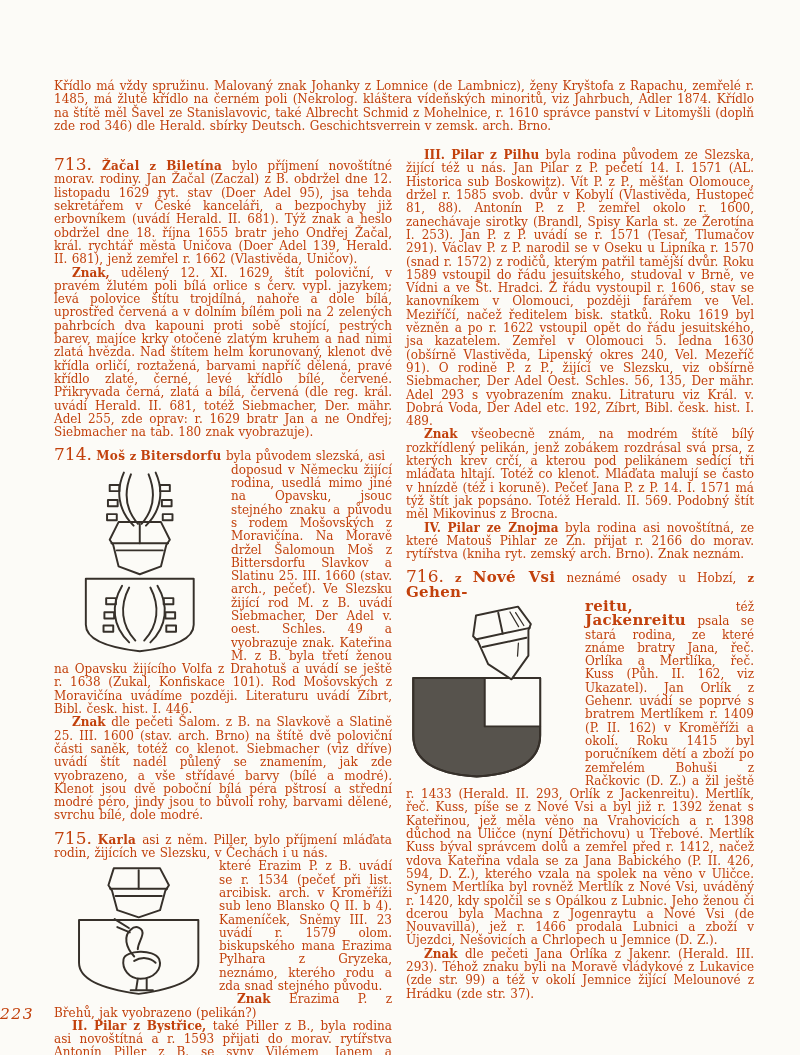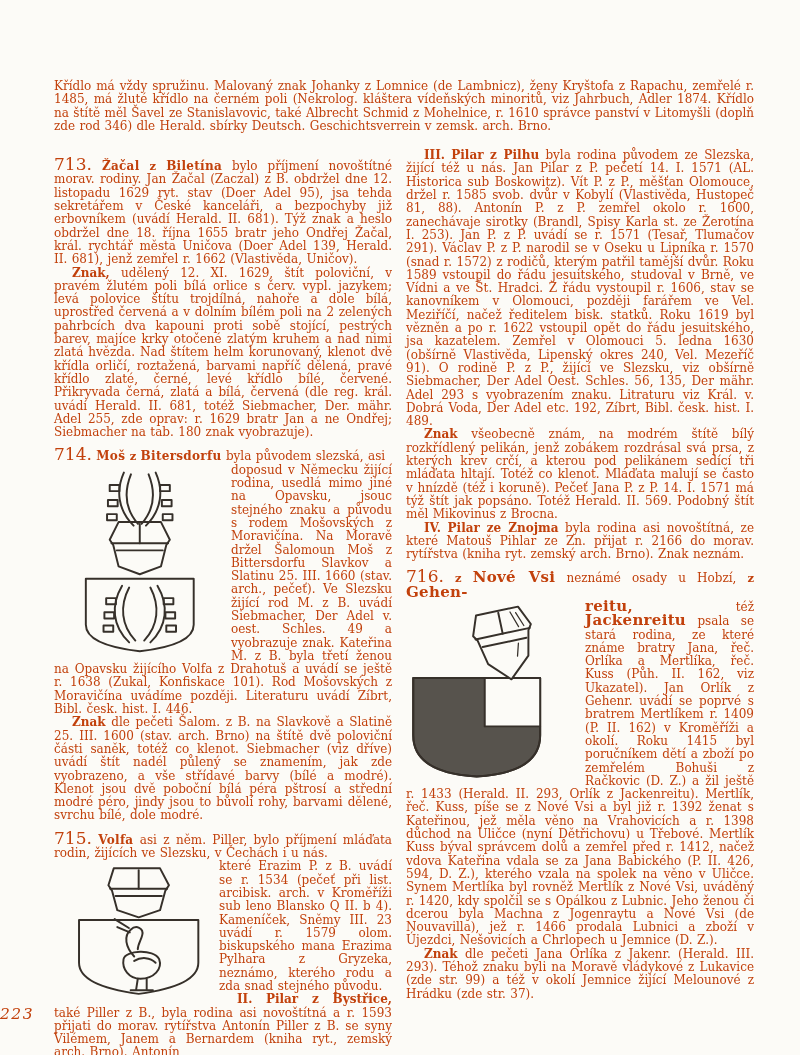--- a/index.html
+++ b/index.html
@@ -98,38 +98,42 @@
         </p>
         <p class="indent">
           <span class="lead">Znak</span>
           <span>dle pečeti Šalom. z B. na Slavkově a Slatině 25. III. 1600 (stav. arch. Brno) na štítě dvě poloviční části saněk, totéž co klenot. Siebmacher (viz dříve) uvádí štít nadél půlený se znamením, jak zde vyobrazeno, a vše střídavé barvy (bílé a modré). Klenot jsou dvě poboční bílá péra pštrosí a střední modré péro, jindy jsou to bůvolí rohy, barvami dělené, svrchu bílé, dole modré.</span>
         </p>
       </div>
 
       <div class="entry">
         <p>
           <span class="enum">715.</span>
-          <span class="fam">Volfa</span>
+          <span class="fam">Karla</span>
           <span>asi z něm. Piller, bylo příjmení mláďata rodin, žijících ve Slezsku, v Čechách i u nás.</span>
         </p>
         <p>
           <svg class="arms" width="156" height="138" viewBox="0 0 175 155" fill="none" stroke="#36302a" stroke-width="2.2" stroke-linecap="round" stroke-linejoin="round">
             <path d="M67,6 L119,6 L129,25 L125,31 L119,53 L95,61 L71,53 L65,31 L61,25 Z"></path>
             <line x1="63" y1="29" x2="127" y2="29"></line>
             <line x1="69" y1="37" x2="121" y2="37"></line>
             <line x1="95" y1="8" x2="95" y2="29"></line>
             <path d="M28,64 L162,64 L162,112 Q162,138 95,147 Q28,138 28,112 Z"></path>
             <path d="M90,105 C80,94 78,82 86,75 C92,69 101,73 99,81 C98,86 94,91 94,97"></path>
             <path d="M84,73 L68,63"></path>
             <path d="M85,78 L71,72"></path>
             <path d="M78,108 C80,98 112,96 118,108 C122,119 112,130 97,130 C84,130 76,119 78,108 Z"></path>
             <path d="M90,110 C98,105 108,106 114,112"></path>
             <path d="M94,130 L92,143 M104,130 L104,143 M86,143 L99,143 M98,143 L111,143"></path>
           </svg>
           <span>které Erazim P. z B. uvádí se r. 1534 (pečeť při list. arcibisk. arch. v Kroměříži sub leno Blansko Q II. b 4). Kameníček, Sněmy III. 23 uvádí r. 1579 olom. biskupského mana Erazima Pylhara z Gryzeka, neznámo, kterého rodu a zda snad stejného původu.</span>
+        </p>
+        <p class="indent">
+          <span class="lead">Znak</span>
+          <span>Erazima P. z Břehů, jak vyobrazeno (pelikán?)</span>
         </p>
         <p class="indent">
           <span class="lead">II.</span>
           <span class="lead">Pilar z Bystřice,</span>
           <span>také Piller z B., byla rodina asi novoštítná a r. 1593 přijati do morav. rytířstva Antonín Piller z B. se syny Vilémem, Janem a Bernardem (kniha ryt., zemský arch. Brno). Antonín</span>
         </p>
       </div>
     </div>
 
     <div class="col-right">

